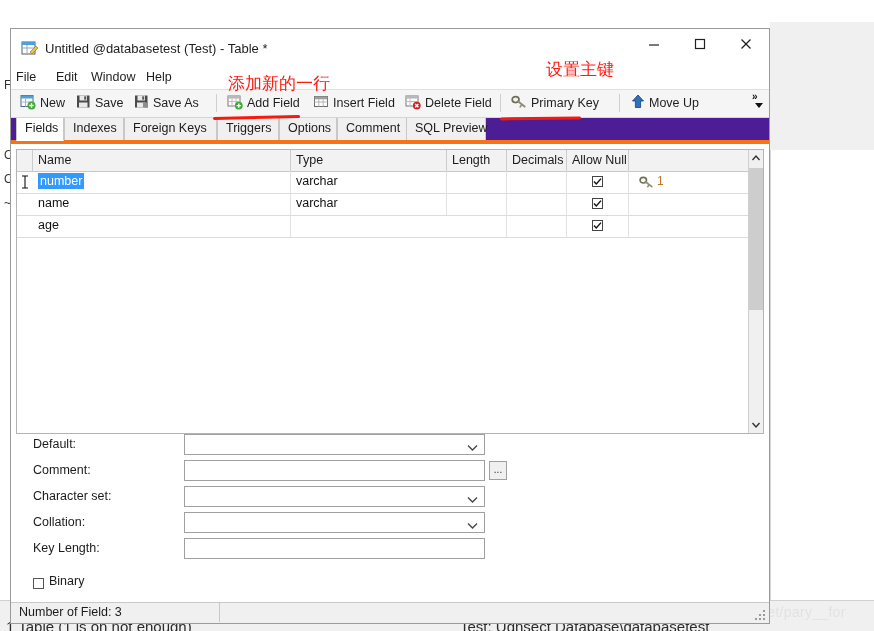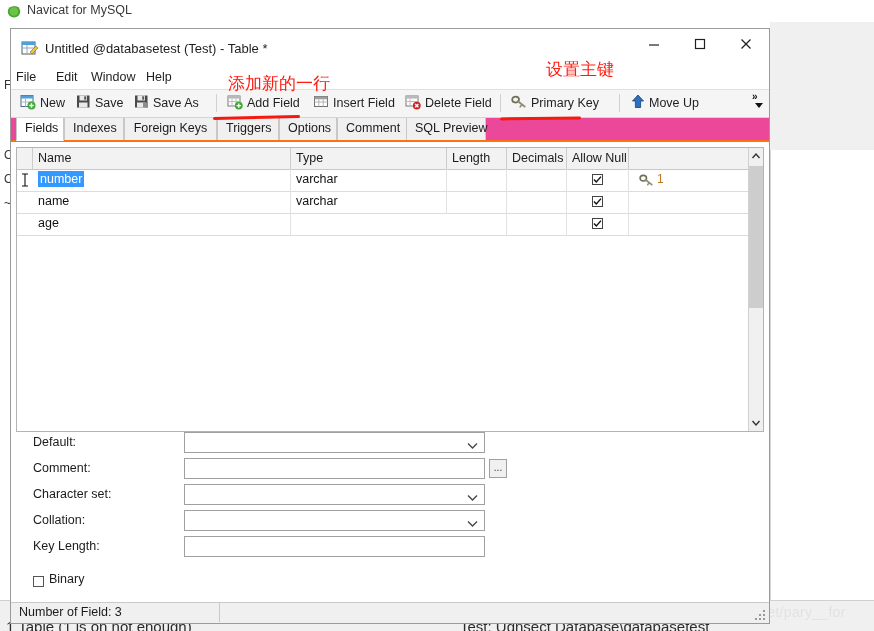--- a/index.html
+++ b/index.html
@@ -46,21 +46,21 @@
   
   #toolbar{position:relative;height:27px;background:#f5f5f5;border-top:1px solid #e0e0e0;border-bottom:1px solid #d5d5d5;}
   .tbtn{position:absolute;top:2px;height:22px;display:flex;align-items:center;gap:4px;
         font-size:12.5px;color:#1e1e1e;white-space:nowrap;cursor:default;padding:0 3px;}
   .tsep{position:absolute;top:4px;width:1px;height:18px;background:#cfcfcf;}
   #tb-overflow{position:absolute;right:2px;top:1px;width:16px;height:24px;}
   #tb-overflow .chev{position:absolute;left:1px;top:0px;font-size:10px;font-weight:bold;color:#111;}
   #tb-overflow .caret{position:absolute;left:4px;top:12px;width:0;height:0;border-left:4px solid transparent;border-right:4px solid transparent;border-top:5px solid #111;}
 
   
-  #tabbar{position:relative;height:22px;background:#ec4899;border-bottom:2px solid #f97316;text-align:center;}
+  #tabbar{position:relative;height:22px;background:#4c1d95;border-bottom:4px solid #f97316;}
   .tab{position:absolute;top:0;height:22px;line-height:21px;font-size:12.5px;color:#1b1b1b;
        padding:0 8px;box-sizing:border-box;cursor:default;white-space:nowrap;
        border-left:1px solid #c8c8c8;border-right:1px solid #c8c8c8;background:#f0f0f0;}
   .tab.active{background:#ffffff;border-bottom:1px solid #ffffff;height:23px;}
 
   
   #gridwrap{position:relative;margin:5px 5px 0 5px;height:285px;border:1px solid #b4b4b4;background:#ffffff;box-sizing:border-box;}
   #gridhead{position:relative;height:21px;background:#f2f2f2;border-bottom:1px solid #c8c8c8;}
   .gh{position:absolute;top:0;height:21px;line-height:20px;font-size:12.5px;color:#1b1b1b;
       box-sizing:border-box;padding-left:5px;border-right:1px solid #cccccc;background:#f2f2f2;white-space:nowrap;}
@@ -99,30 +99,20 @@
   #ann2{left:546px;top:58px;font-size:17px;}
   .underline{position:absolute;height:3px;background:#f41a10;border-radius:2px;}
   #ul1{left:213px;top:116px;width:87px;transform:rotate(-1.2deg);}
   #ul2{left:500px;top:117px;width:81px;transform:rotate(-0.6deg);}
 </style>
 </head>
 <body>
 
 <div id="bg-window">
 
-  <div id="bg-titlebar">
-    <span id="bg-title-icon">
-      <svg width="16" height="16" viewBox="0 0 16 16">
-        <ellipse cx="8" cy="8.5" rx="6.2" ry="6" fill="#4aa32e"></ellipse>
-        <ellipse cx="8" cy="8.5" rx="4.4" ry="4.2" fill="#6bc447"></ellipse>
-        <path d="M3 5 C6 1, 11 1, 13 4 C10 3, 6 3, 3 5 Z" fill="#ffffff" opacity=".85"></path>
-      </svg>
-    </span>
-    <span id="bg-title-text">Navicat for MySQL</span>
-  </div>
 
   <div id="bg-menurow"></div>
 
   <span class="bg-left-letter" style="top:78px">F</span>
   <span class="bg-left-letter" style="top:148px">O</span>
   <span class="bg-left-letter" style="top:172px">O</span>
   <span class="bg-left-letter" style="top:196px">~</span>
 
   <div id="bg-right-panel"></div>
   <div id="bg-right-strip1"></div>

